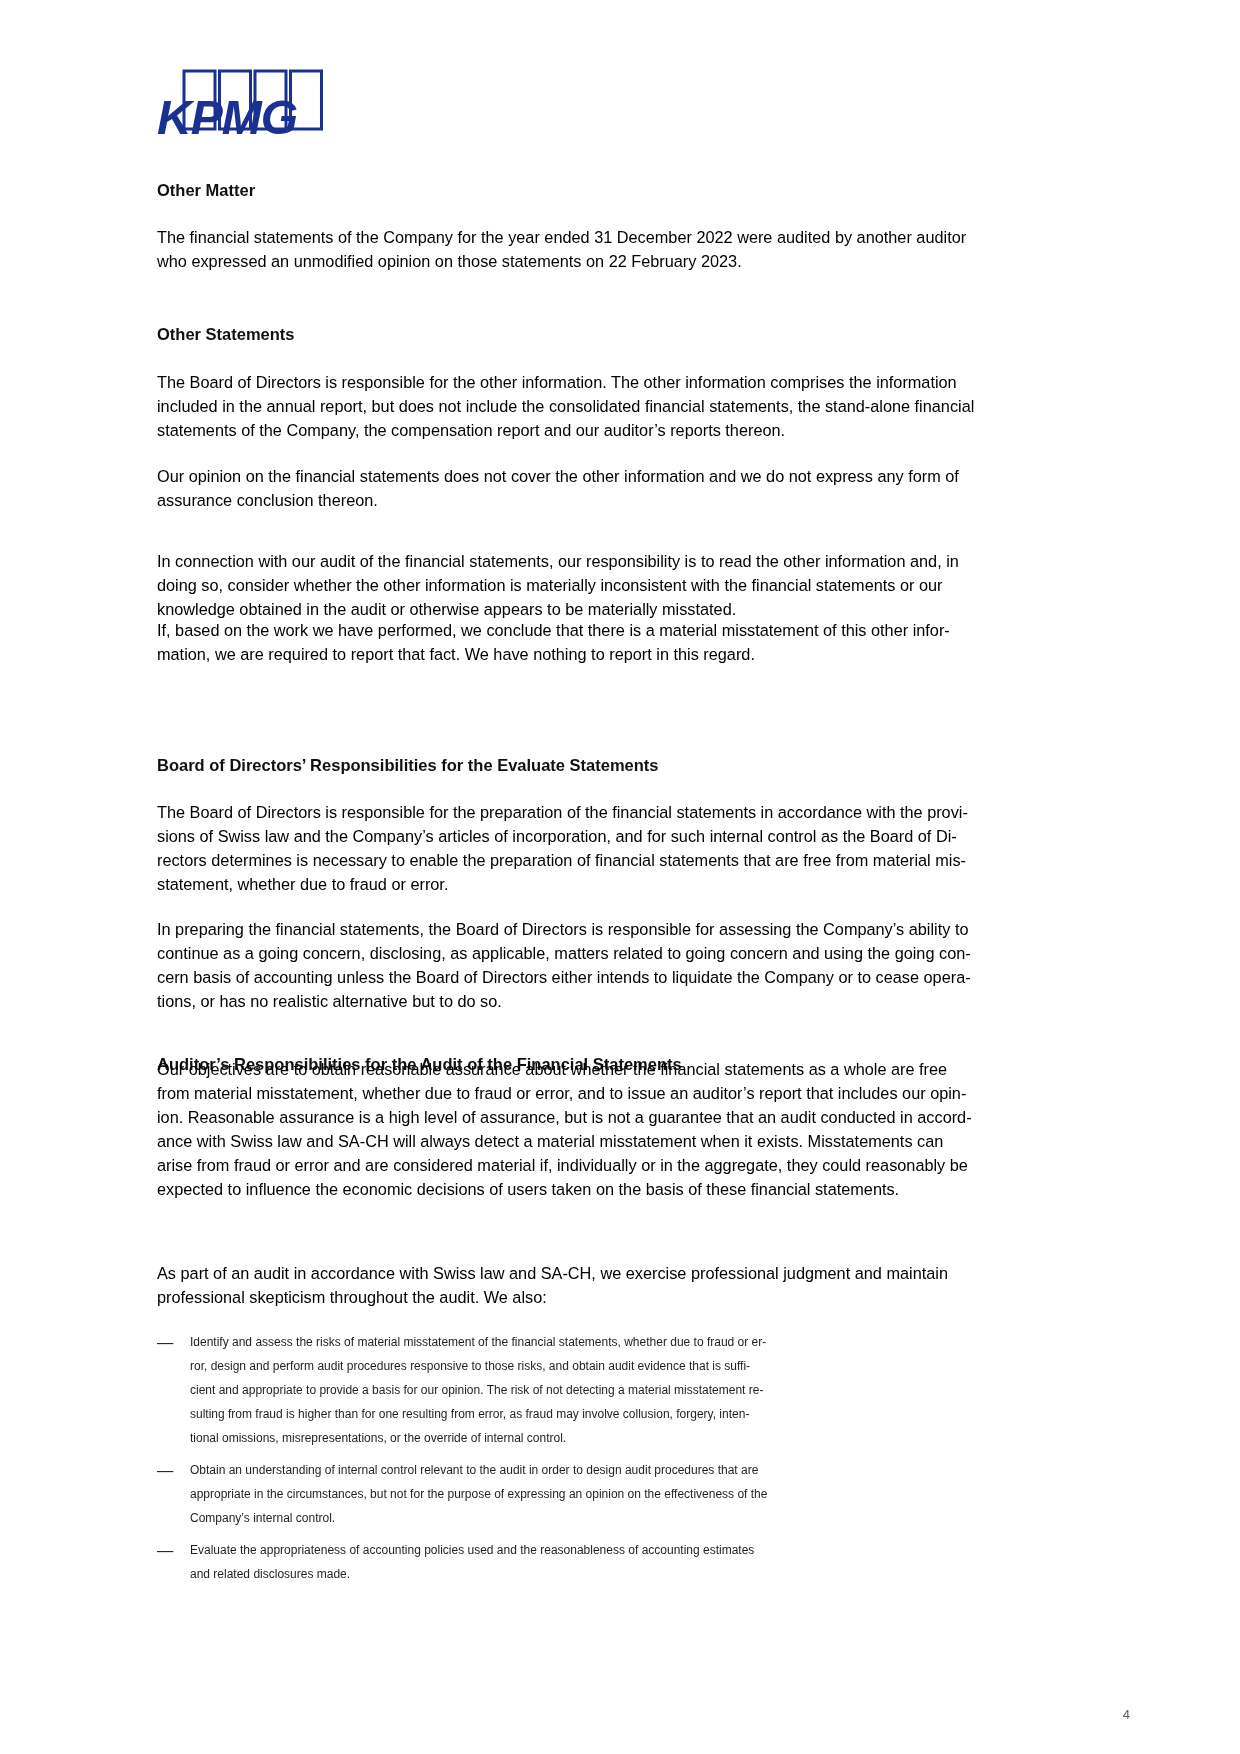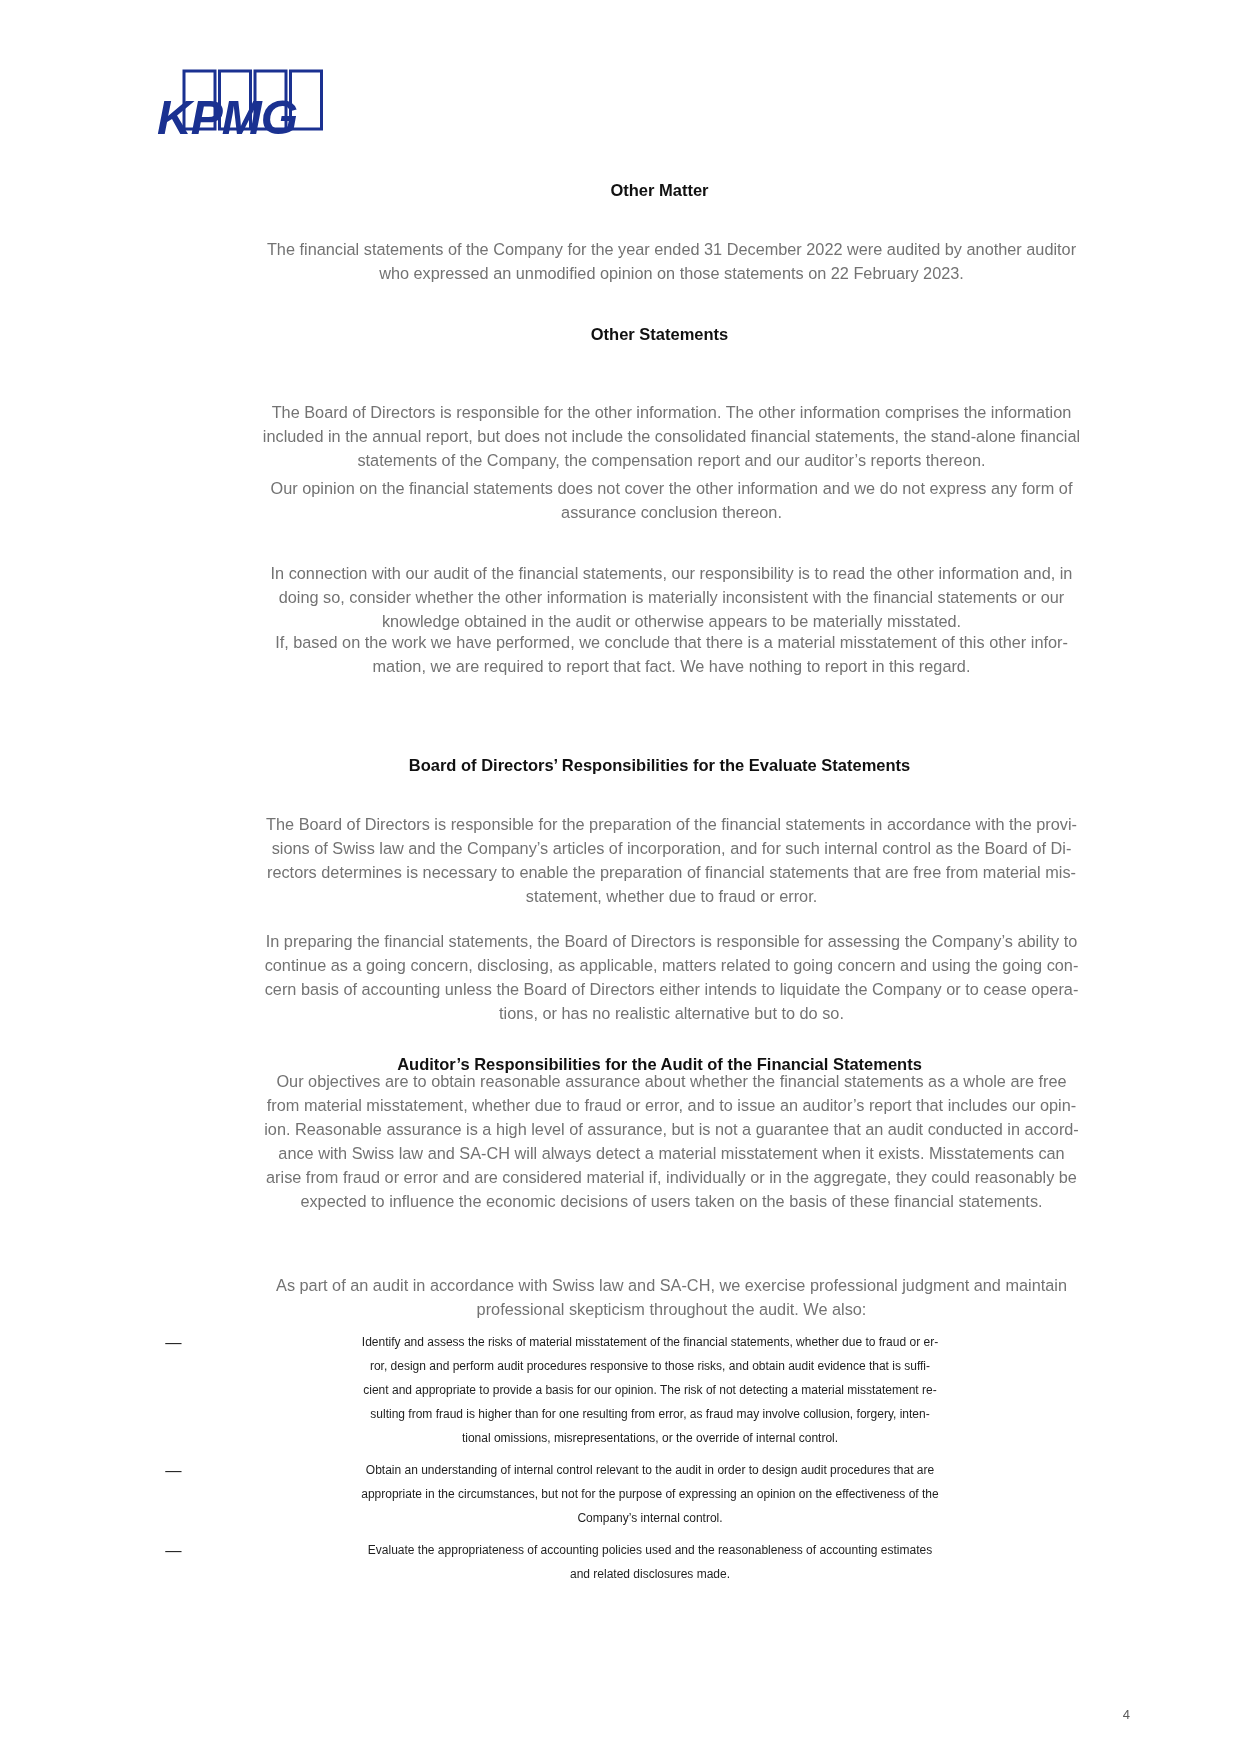--- a/index.html
+++ b/index.html
@@ -8,36 +8,36 @@
   }
   body {
     position: relative;
     width: 1240px;
     height: 1754px;
     background: #ffffff;
     overflow: hidden;
     font-family: "Liberation Sans", "DejaVu Sans", sans-serif;
     color: #1f1f1f;
   }
-  .abs { position: absolute; left: 157px; text-align: center; }
+  .abs { position: absolute; left: 157px; }
   .heading {
     font-size: 16.5px;
     font-weight: 700;
     color: #111111;
     margin: 0;
     line-height: 24px;
     width: 1005px;
   }
   .para {
     font-size: 16.3px;
     line-height: 24px;
-    margin: 12px;
+    margin: 0;
     width: 1005px;
     white-space: pre-line;
-    color: #737373;
+    color: #000000;
   }
   .bullets {
     list-style: none;
     margin: 0;
     padding: 0;
     width: 1005px;
   }
   .bullets li {
     display: flex;
     align-items: flex-start;
@@ -77,21 +77,21 @@
     <rect x="133.5" y="11" width="31" height="58" fill="none" stroke-width="3" stroke="#1a3191"></rect>
   </g>
   <text x="0" y="74" font-size="48" font-weight="bold" font-style="italic" font-family="Liberation Sans, DejaVu Sans, sans-serif" letter-spacing="-1" fill="#1a3191">KPMG</text>
 </svg>
 
 <h2 class="abs heading" style="top:178px">Other Matter</h2>
 <p class="abs para" style="top:225px">The financial statements of the Company for the year ended 31 December 2022 were audited by another auditor
 who expressed an unmodified opinion on those statements on 22 February 2023.</p>
 
 <h2 class="abs heading" style="top:322px">Other Statements</h2>
-<p class="abs para" style="top:388px">The Board of Directors is responsible for the other information. The other information comprises the information
+<p class="abs para" style="top:370px">The Board of Directors is responsible for the other information. The other information comprises the information
 included in the annual report, but does not include the consolidated financial statements, the stand-alone financial
 statements of the Company, the compensation report and our auditor’s reports thereon.</p>
 <p class="abs para" style="top:464px">Our opinion on the financial statements does not cover the other information and we do not express any form of
 assurance conclusion thereon.</p>
 <p class="abs para" style="top:549px">In connection with our audit of the financial statements, our responsibility is to read the other information and, in
 doing so, consider whether the other information is materially inconsistent with the financial statements or our
 knowledge obtained in the audit or otherwise appears to be materially misstated.</p>
 <p class="abs para" style="top:618px">If, based on the work we have performed, we conclude that there is a material misstatement of this other infor-
 mation, we are required to report that fact. We have nothing to report in this regard.</p>
 

